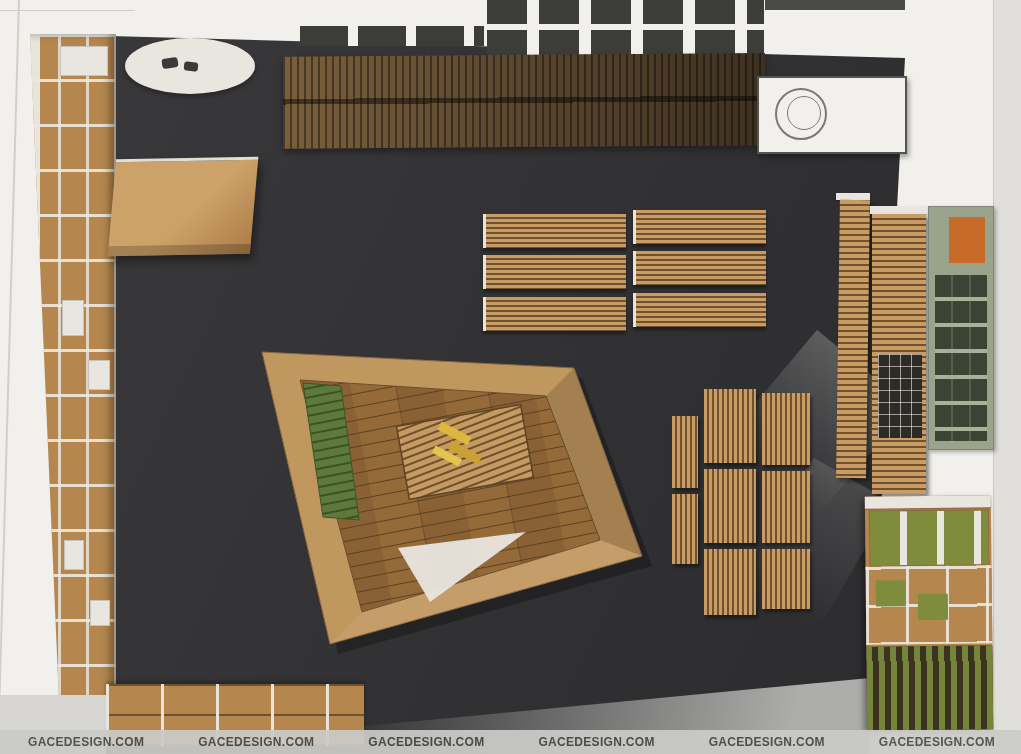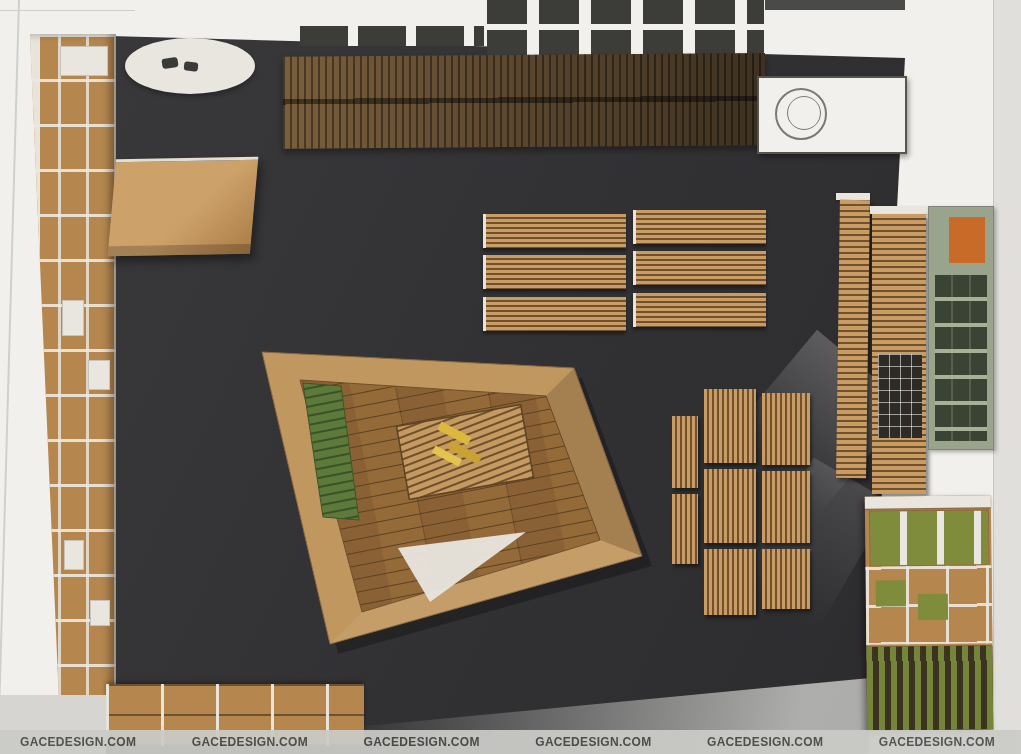--- a/index.html
+++ b/index.html
@@ -122,21 +122,21 @@
     background-image:repeating-linear-gradient(90deg,#75853a 0 6px,rgba(0,0,0,0) 6px 12px);
   }
 
   .wall-line{background:#d0cfcc;}
   .floor-patch{background:#d6d5d2;}
 
   .wm-bar{
     left:0;top:730px;width:1021px;height:24px;
     background:var(--watermark-bar,#cbcbc8);opacity:.93;
     display:flex;align-items:center;justify-content:space-between;
-    padding:0 26px 0 20px;box-sizing:border-box;
+    padding:0 26px 0 28px;box-sizing:border-box;
   }
   .wm{
     font-size:12px;font-weight:bold;letter-spacing:.3px;
     color:var(--watermark-text,#4a4a46);white-space:nowrap;
   }
 </style>
 </head>
 <body>
 
 <div class="canvas">

